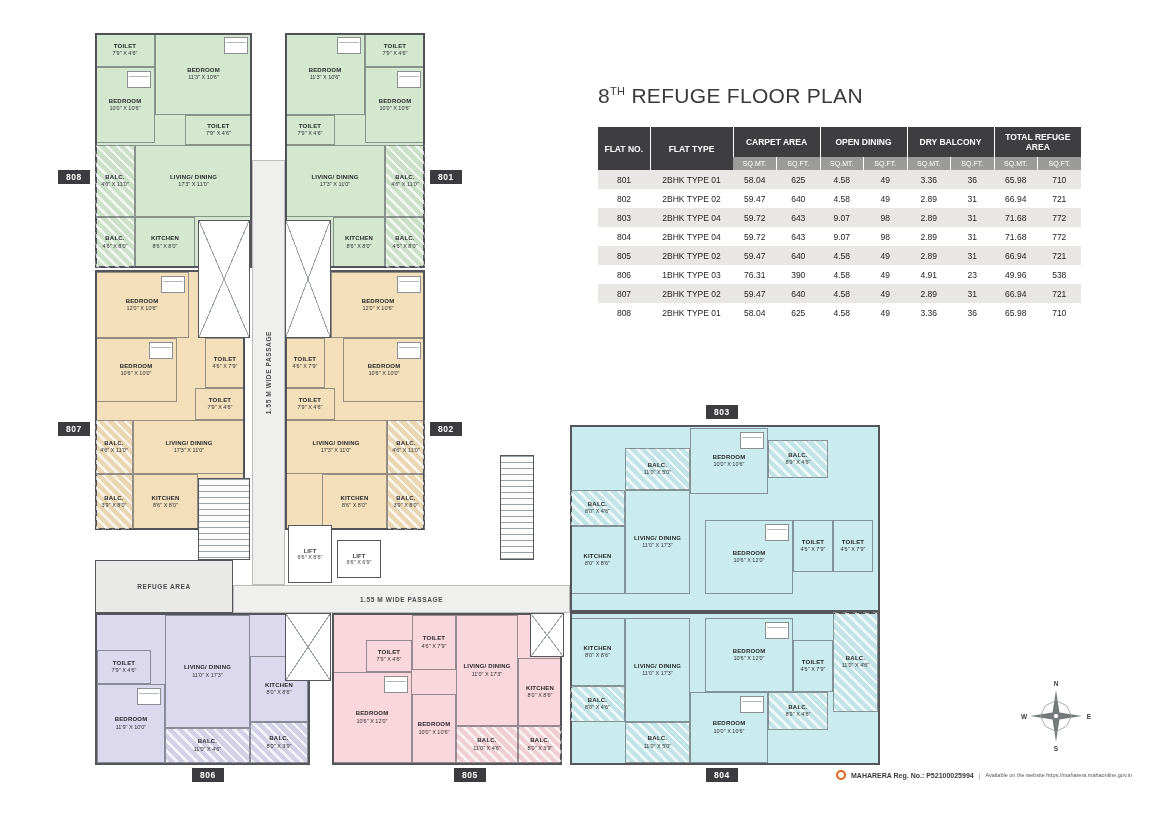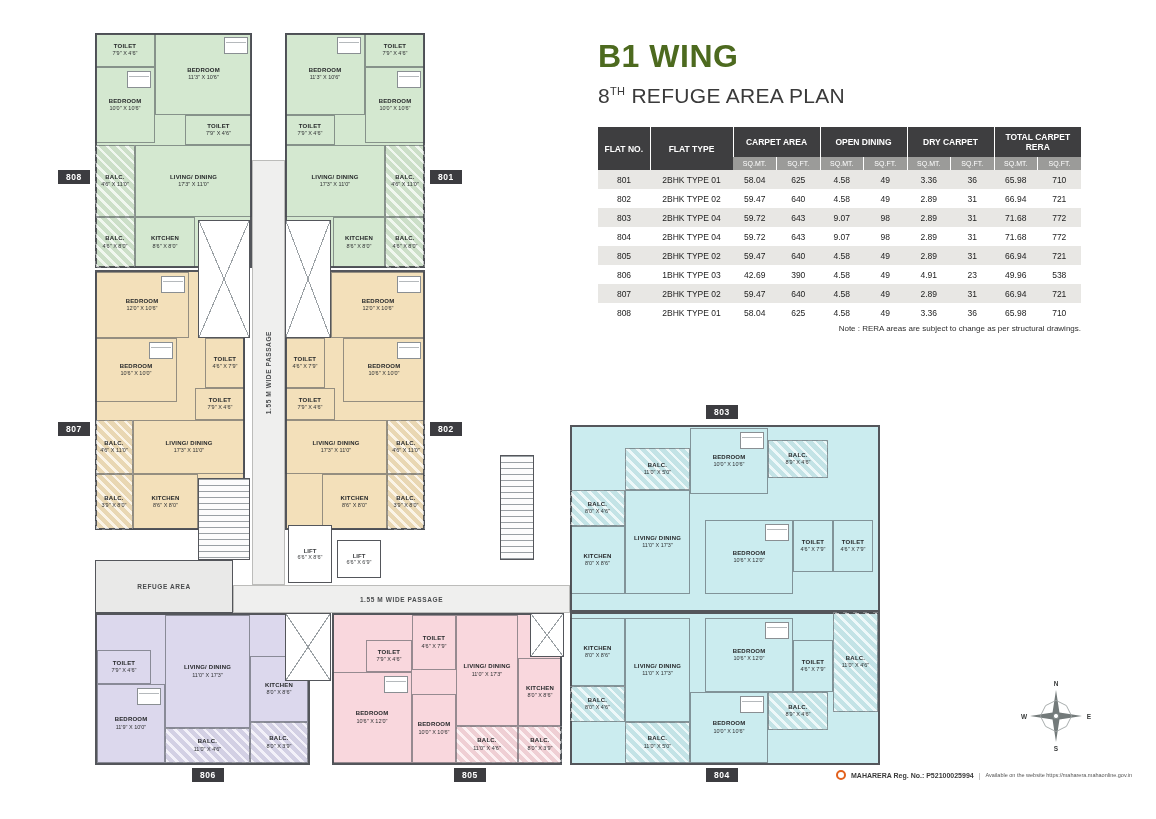--- a/index.html
+++ b/index.html
@@ -526,44 +526,43 @@
       <div class="badge" style="left: 58px; top: 170px; width: auto; height: auto;">808</div>
       <div class="badge" style="left: 430px; top: 170px; width: auto; height: auto;">801</div>
       <div class="badge" style="left: 58px; top: 422px; width: auto; height: auto;">807</div>
       <div class="badge" style="left: 430px; top: 422px; width: auto; height: auto;">802</div>
       <div class="badge" style="left: 706px; top: 405px; width: auto; height: auto;">803</div>
       <div class="badge" style="left: 192px; top: 768px; width: auto; height: auto;">806</div>
       <div class="badge" style="left: 454px; top: 768px; width: auto; height: auto;">805</div>
       <div class="badge" style="left: 706px; top: 768px; width: auto; height: auto;">804</div>
     </div>
 
-  <div class="title">B1 WING</div>
-  <div class="subtitle"><span>8</span><sup>TH</sup><span> REFUGE AREA PLAN</span></div>
+  <div class="subtitle"><span>8</span><sup>TH</sup><span> REFUGE FLOOR PLAN</span></div>
 
   <table class="area-table">
     <colgroup>
       <col style="width:52px">
         <col style="width:83px">
       <col style="width:43.5px">
         <col style="width:43.5px">
         <col style="width:43.5px">
         <col style="width:43.5px">
       <col style="width:43.5px">
         <col style="width:43.5px">
         <col style="width:43.5px">
         <col style="width:43.5px">
     </colgroup>
     <thead>
       <tr class="grp">
         <th rowspan="2">FLAT NO.</th>
         <th rowspan="2">FLAT TYPE</th>
         <th colspan="2">CARPET AREA</th>
         <th colspan="2">OPEN DINING</th>
-        <th colspan="2">DRY CARPET</th>
-        <th colspan="2">TOTAL CARPET RERA</th>
+        <th colspan="2">DRY BALCONY</th>
+        <th colspan="2">TOTAL REFUGE AREA</th>
       </tr>
       <tr class="sub">
         <th>SQ.MT.</th>
         <th>SQ.FT.</th>
         <th>SQ.MT.</th>
         <th>SQ.FT.</th>
         <th>SQ.MT.</th>
         <th>SQ.FT.</th>
         <th>SQ.MT.</th>
         <th>SQ.FT.</th>
@@ -626,21 +625,21 @@
           <td>4.58</td>
           <td>49</td>
           <td>2.89</td>
           <td>31</td>
           <td>66.94</td>
           <td>721</td>
         </tr>
         <tr>
           <td>806</td>
           <td>1BHK TYPE 03</td>
-          <td>42.69</td>
+          <td>76.31</td>
           <td>390</td>
           <td>4.58</td>
           <td>49</td>
           <td>4.91</td>
           <td>23</td>
           <td>49.96</td>
           <td>538</td>
         </tr>
         <tr>
           <td>807</td>
@@ -662,21 +661,20 @@
           <td>4.58</td>
           <td>49</td>
           <td>3.36</td>
           <td>36</td>
           <td>65.98</td>
           <td>710</td>
         </tr>
       </tbody>
   </table>
 
-  <div class="note">Note : RERA areas are subject to change as per structural drawings.</div>
 
   <div class="footer">
     <span class="logo-circle"></span>
     <span class="rera-text">MAHARERA Reg. No.: P52100025994</span>
     <span class="sep">|</span>
     <span class="site-text">Available on the website https://maharera.mahaonline.gov.in</span>
   </div>
 
   <div class="compass">
     <svg viewBox="0 0 60 60">

